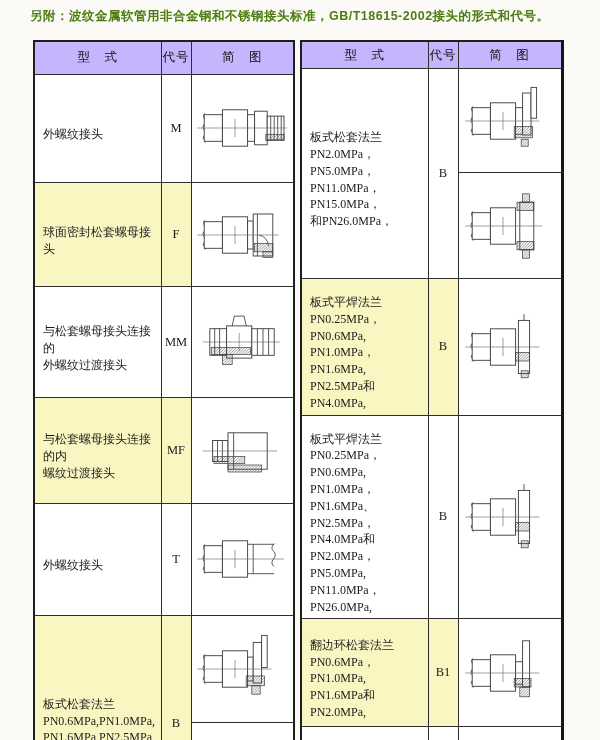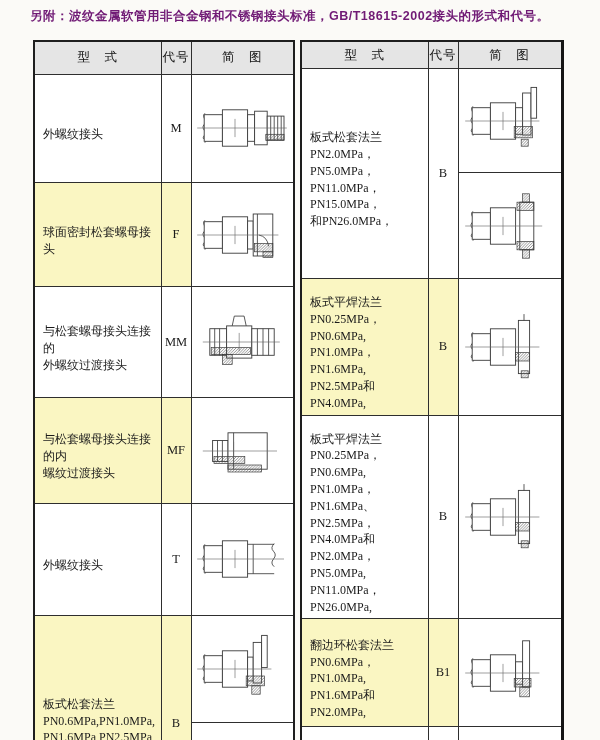--- a/index.html
+++ b/index.html
@@ -5,29 +5,29 @@
   html,body{margin:0;padding:0;}
   body{
     width:600px;height:740px;position:relative;
     background:#fbfaf7;
     font-family:"Liberation Serif","DejaVu Serif",serif;
     color:#1a1a1a;
   }
   .title{
     position:absolute;left:30px;top:8px;width:560px;
     font-family:"Liberation Sans","DejaVu Sans",sans-serif;
-    font-weight:bold;font-size:12.5px;letter-spacing:.5px;color:#701a75;
+    font-weight:bold;font-size:12.5px;letter-spacing:.5px;color:#4d7c0f;
   }
   .tables{position:absolute;left:33px;top:40px;display:flex;gap:5px;}
   table{border-collapse:collapse;table-layout:fixed;background:#fff;}
   .tbl{border:2px solid #1e1e1e;}
   .tbl-right{border-right:3px solid #151515;}
   .tbl td,.tbl th{border:1.5px solid #2e2e2e;padding:0;overflow:hidden;}
   th.hd{
-    background:#e5e5e5;font-weight:normal;font-size:12.5px;height:26px;
+    background:#c4b5fd;font-weight:normal;font-size:12.5px;height:26px;
     letter-spacing:1px;color:#111;
   }
   td.tp{
     font-size:12px;line-height:1.4;padding:15px 4px 3px 8px;
     vertical-align:middle;white-space:pre-line;text-align:left;
   }
   td.cd{text-align:center;vertical-align:middle;font-size:12.5px;}
   td.dg{text-align:center;vertical-align:middle;background:#fff;}
   .hl{background:#faf6c2;}
   .dwrap{display:flex;align-items:center;justify-content:center;}

